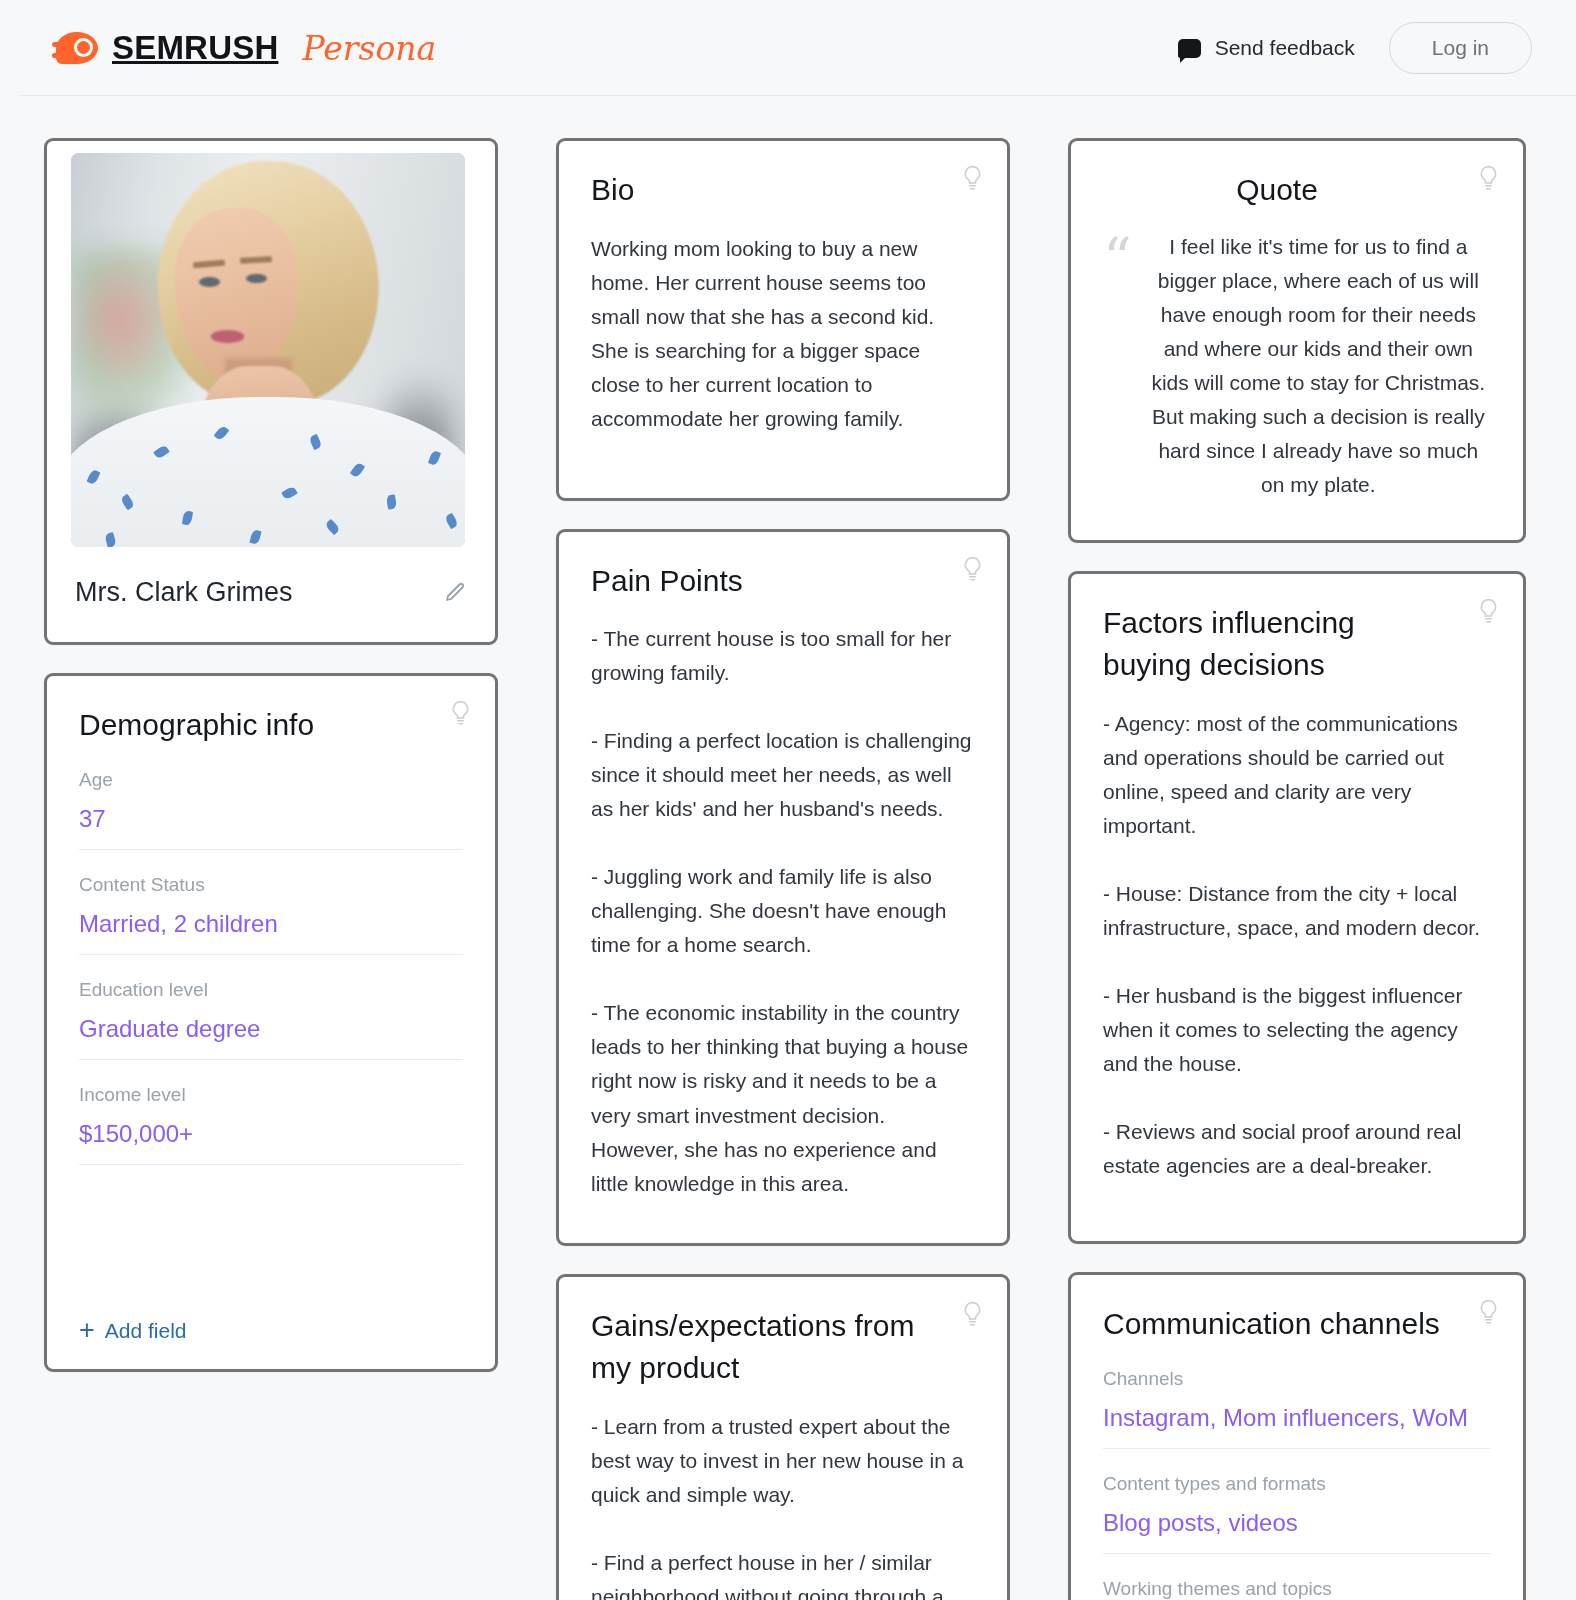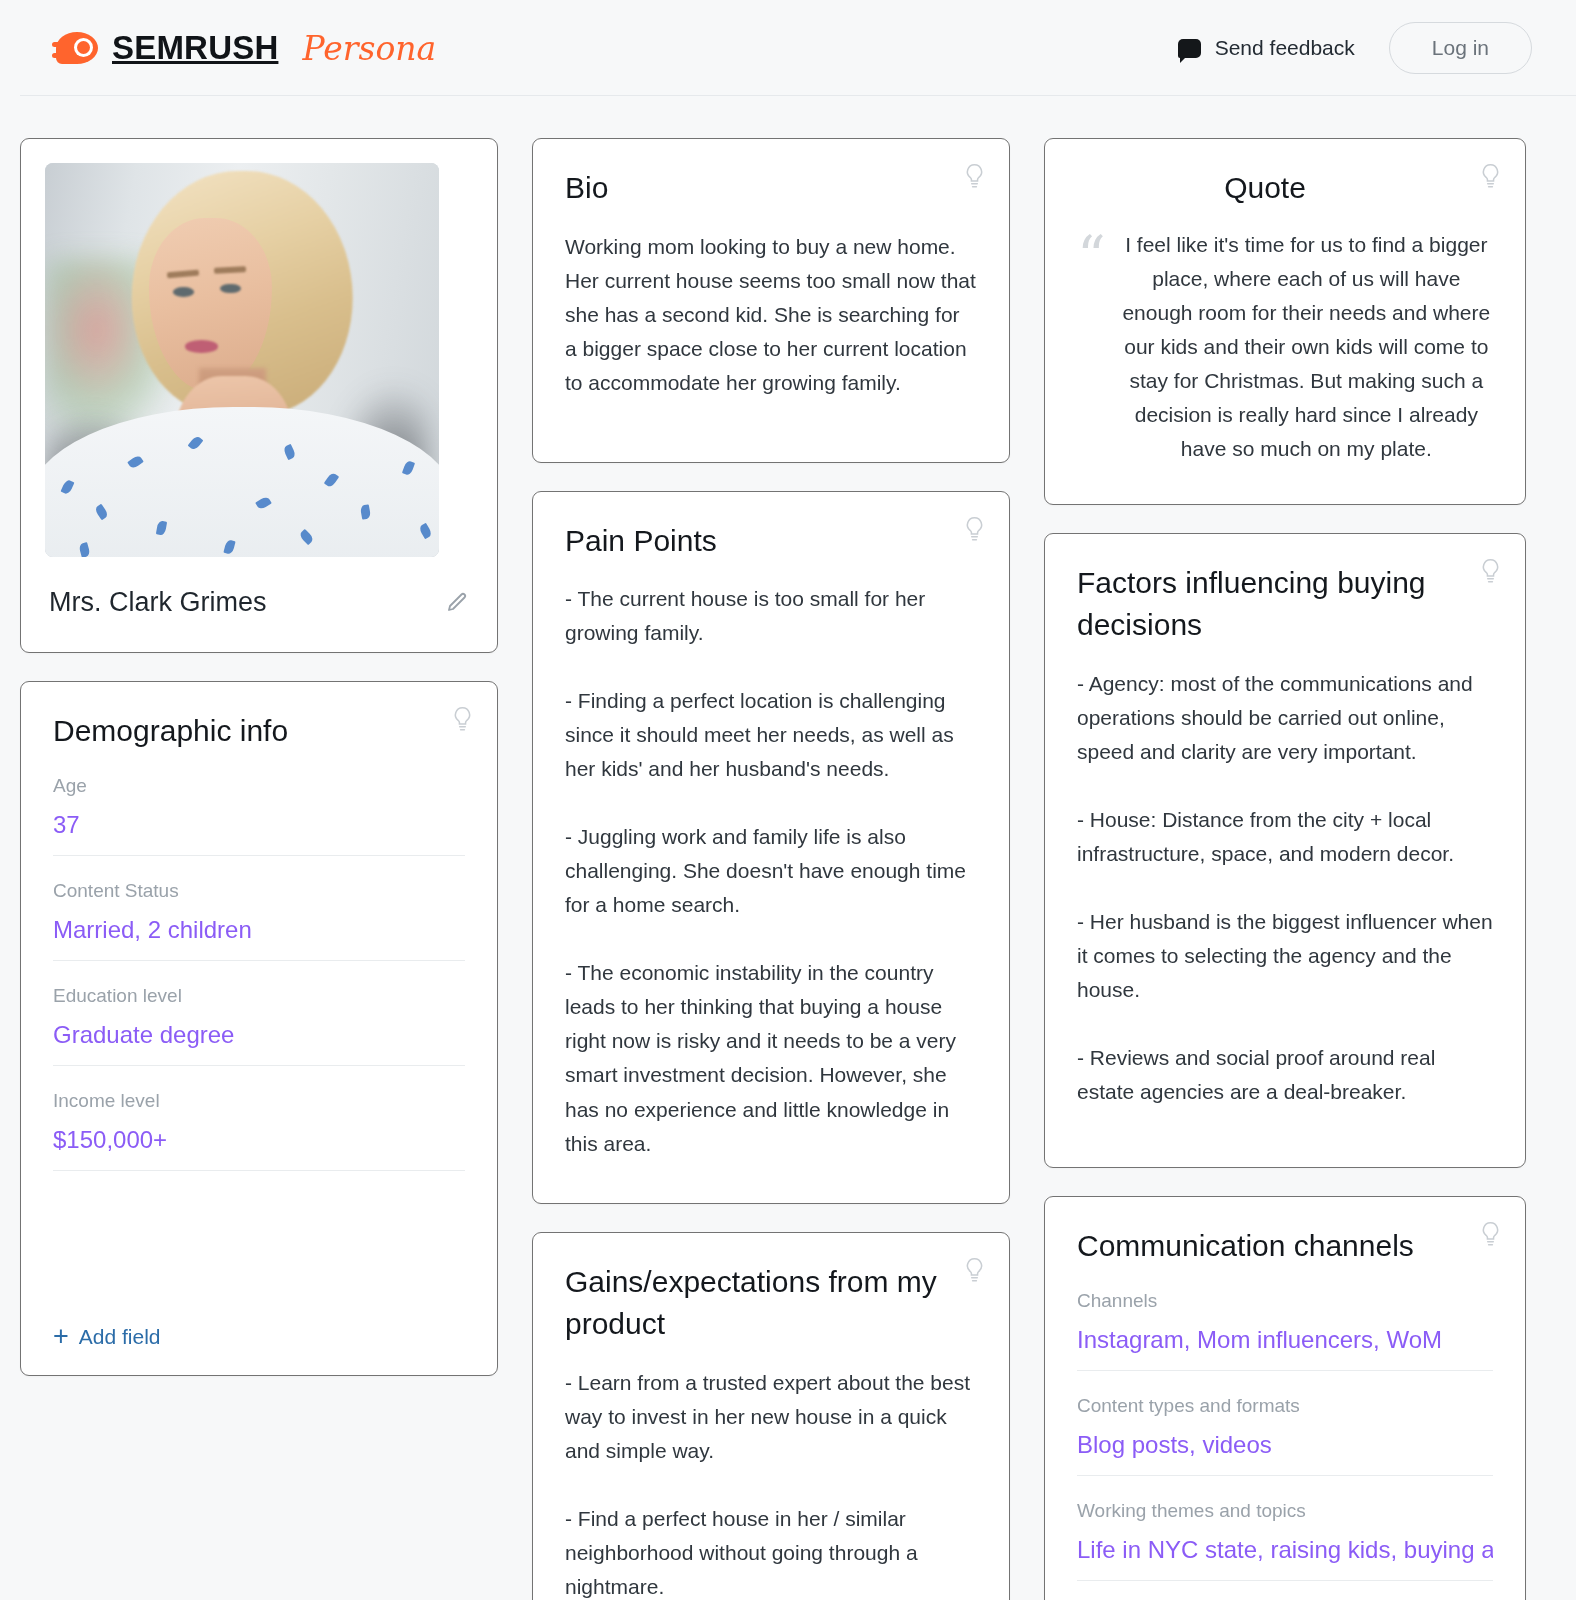--- a/index.html
+++ b/index.html
@@ -117,34 +117,35 @@
     padding: 42px 46px 0 20px;
     align-items: flex-start;
   }
   .col { display: flex; flex-direction: column; gap: 28px; }
   .col-left   { width: 478px; }
   .col-mid    { width: 478px; }
   .col-right  { width: 482px; }
 
   .card {
     background: #ffffff;
-    border: 1px solid #737373;
+    border: 3px solid #737373;
     border-radius: 9px;
     position: relative;
     box-shadow: 0 1px 2px rgba(16,24,40,0.03);
+    margin-left: 24px;
   }
 
   .bulb {
     position: absolute;
     top: 24px; right: 24px;
     width: 21px; height: 28px;
   }
 
   
-  .profile { padding: 24px 24px 34px 24px; }
+  .profile { padding: 12px 24px 34px 24px; }
   .photo {
     width: 394px; height: 394px;
     border-radius: 8px;
     overflow: hidden;
     position: relative;
     background: #cfd6dc;
   }
   .photo .bg {
     position: absolute; inset: 0;
     background:

